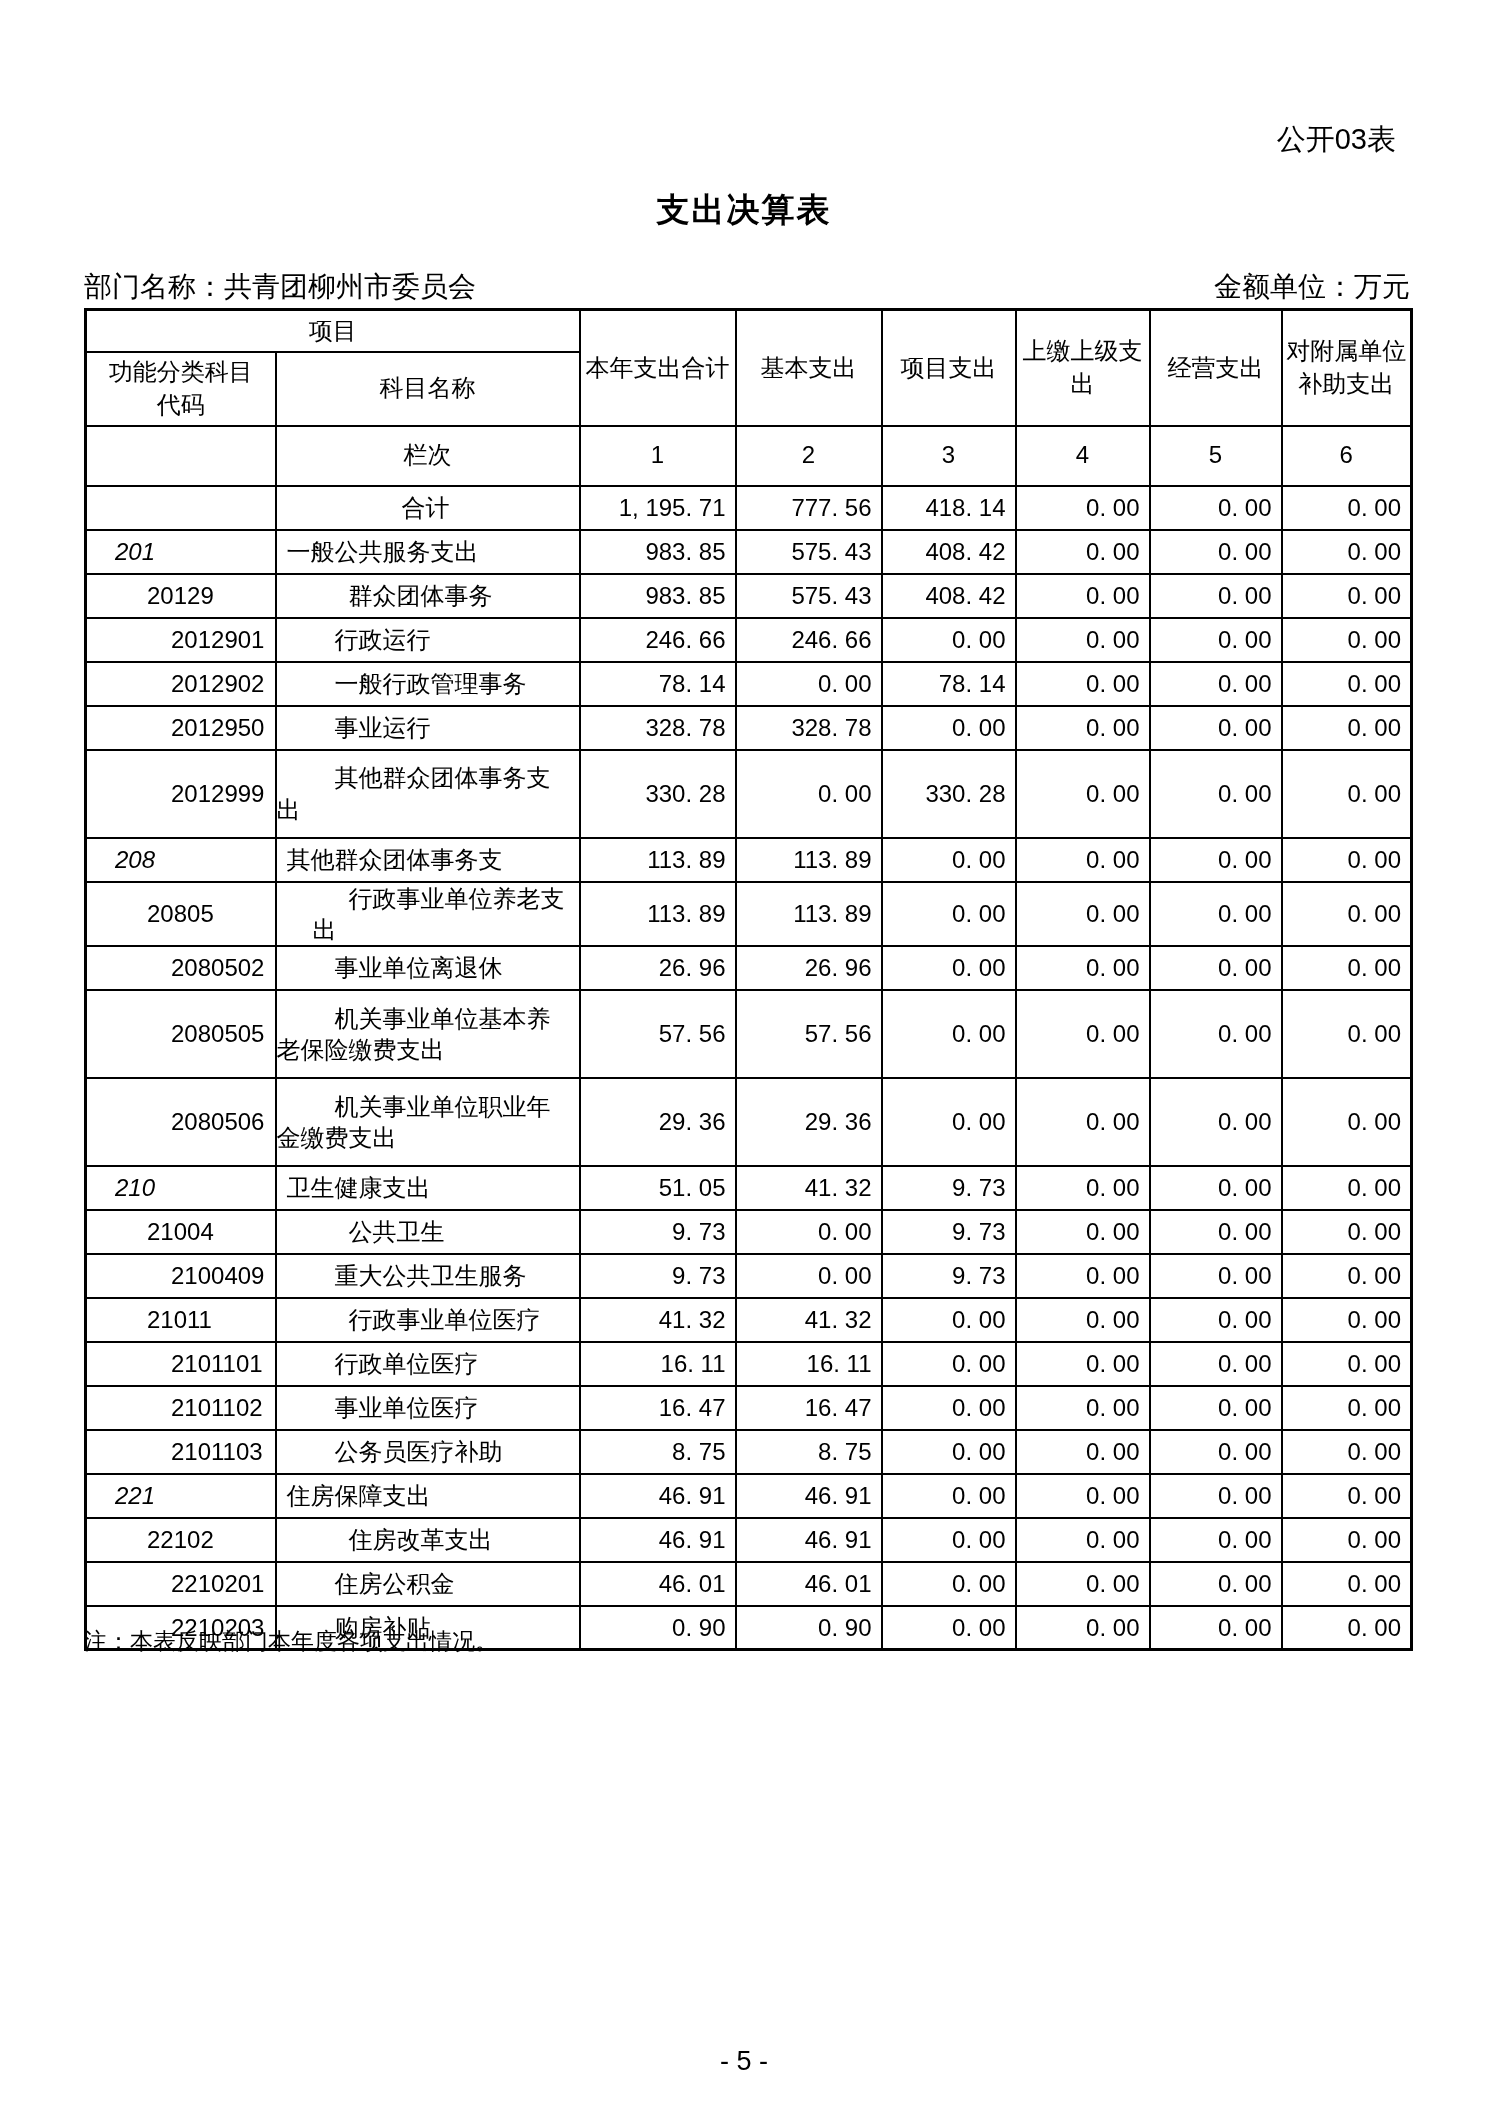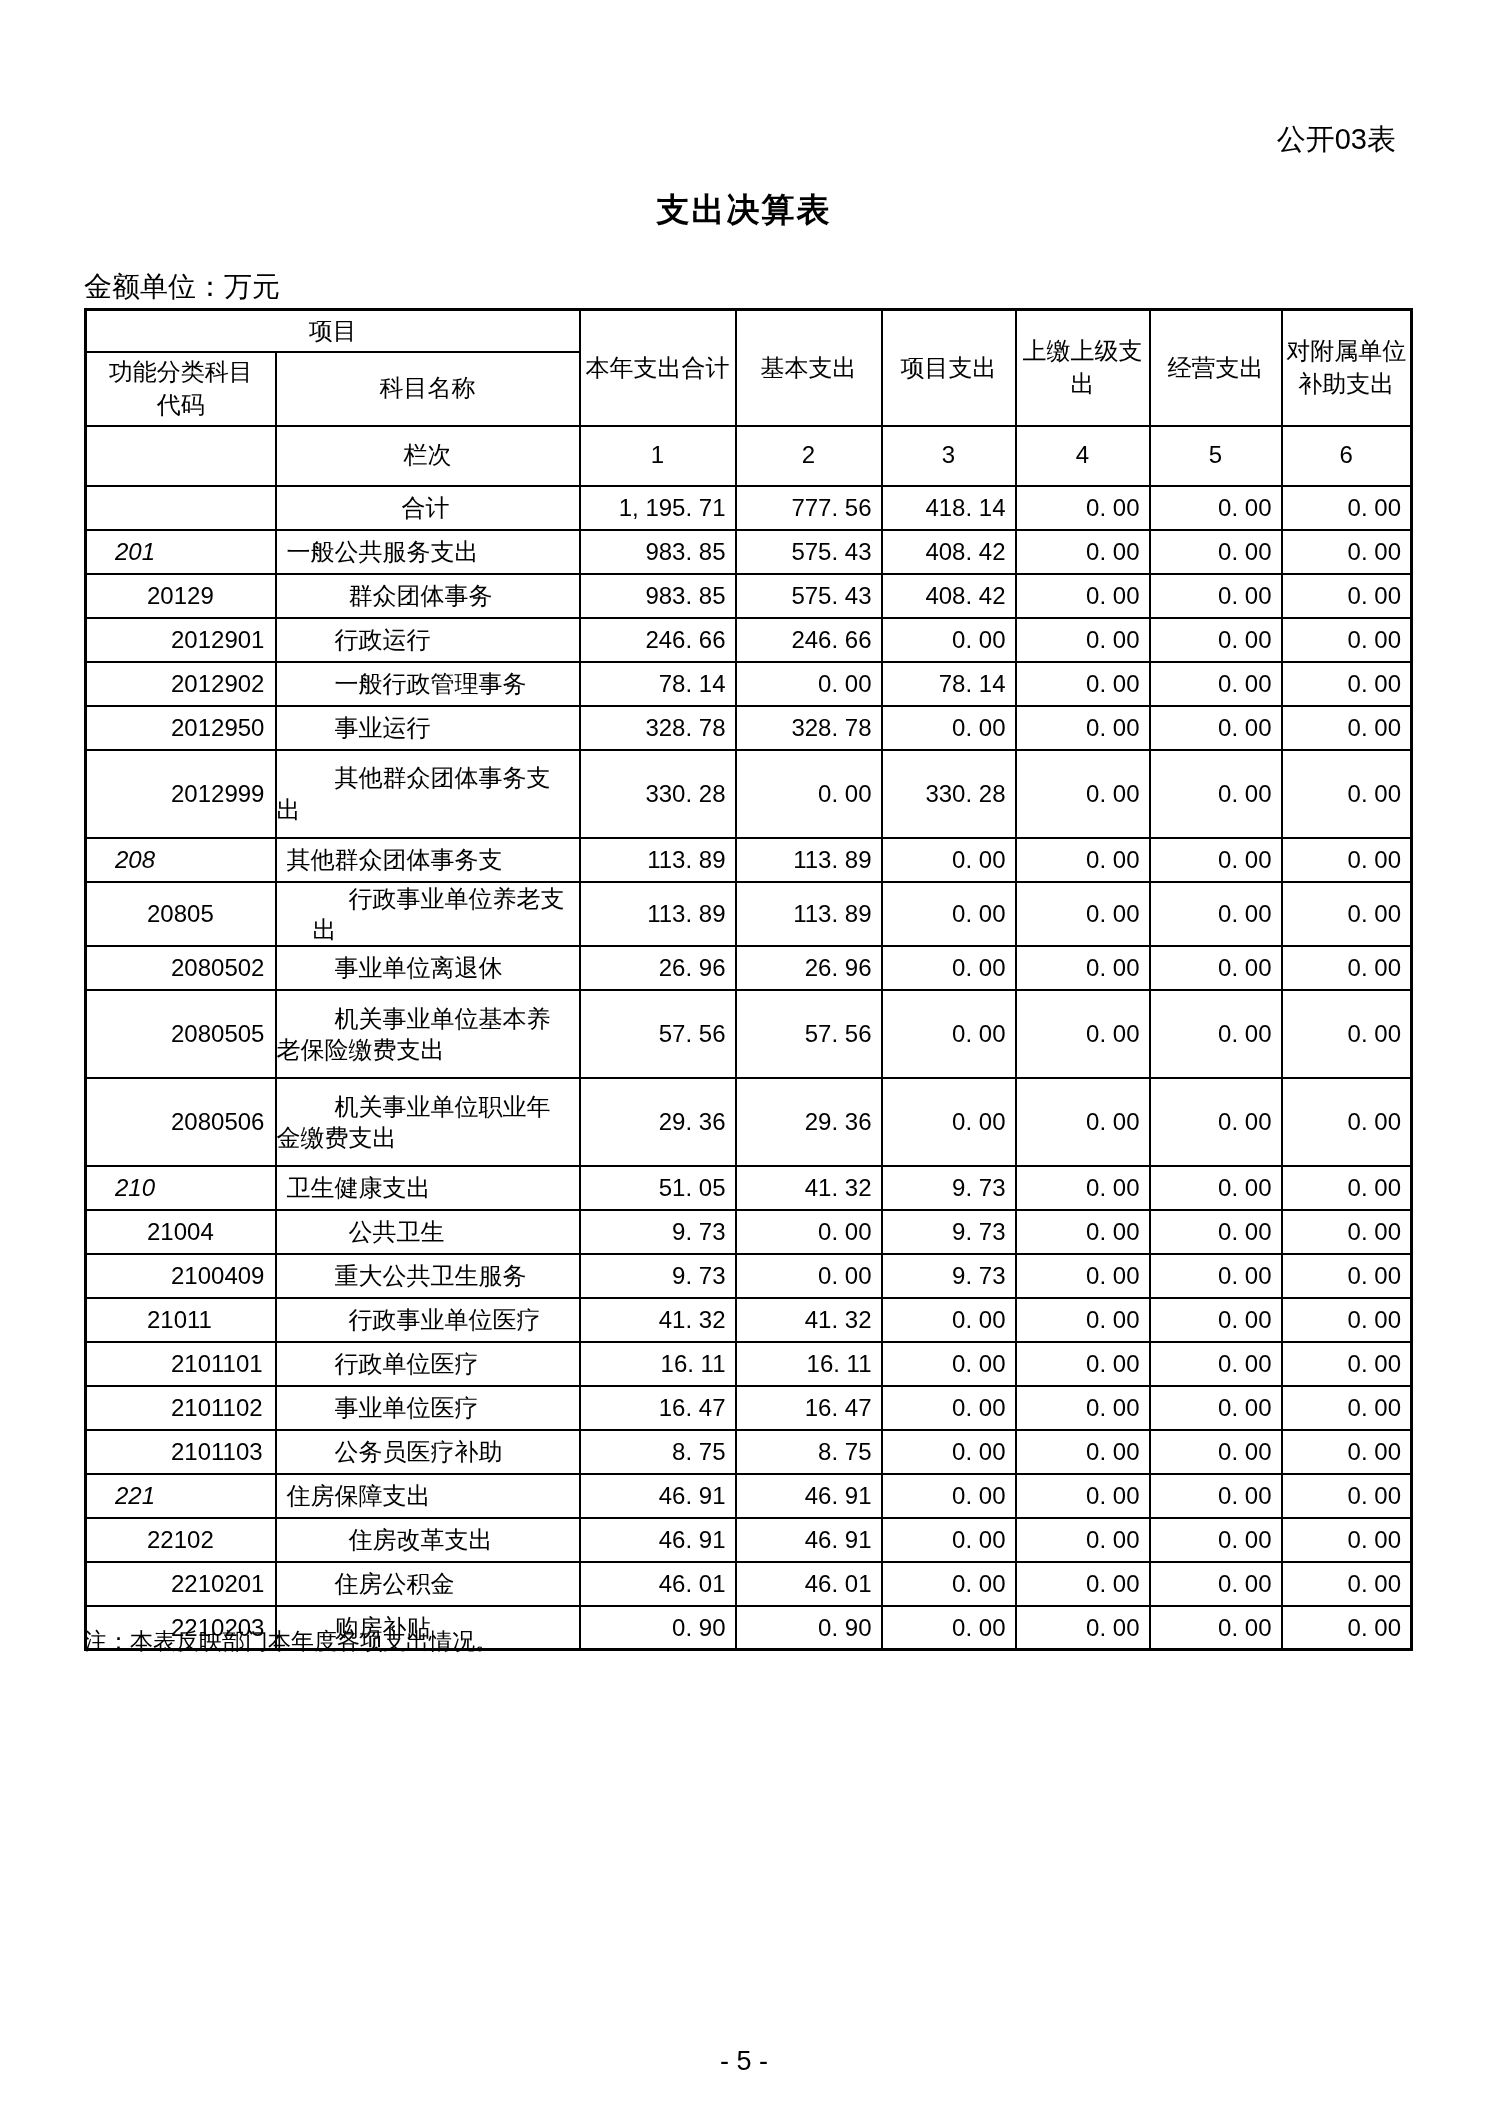--- a/index.html
+++ b/index.html
@@ -93,20 +93,21 @@
 </head>
 <body>
 
 <div class="page">
 
   <div class="doc-code">公开03表</div>
 
   <div class="title">支出决算表</div>
 
   <div class="meta-row">
+    <span>部门名称：共青团柳州市委员会</span>
     <span>金额单位：万元</span>
   </div>
 
   <table class="budget-table">
     <colgroup>
       <col style="width:190px">
       <col style="width:304px">
       <col style="width:156px">
       <col style="width:146px">
       <col style="width:134px">

